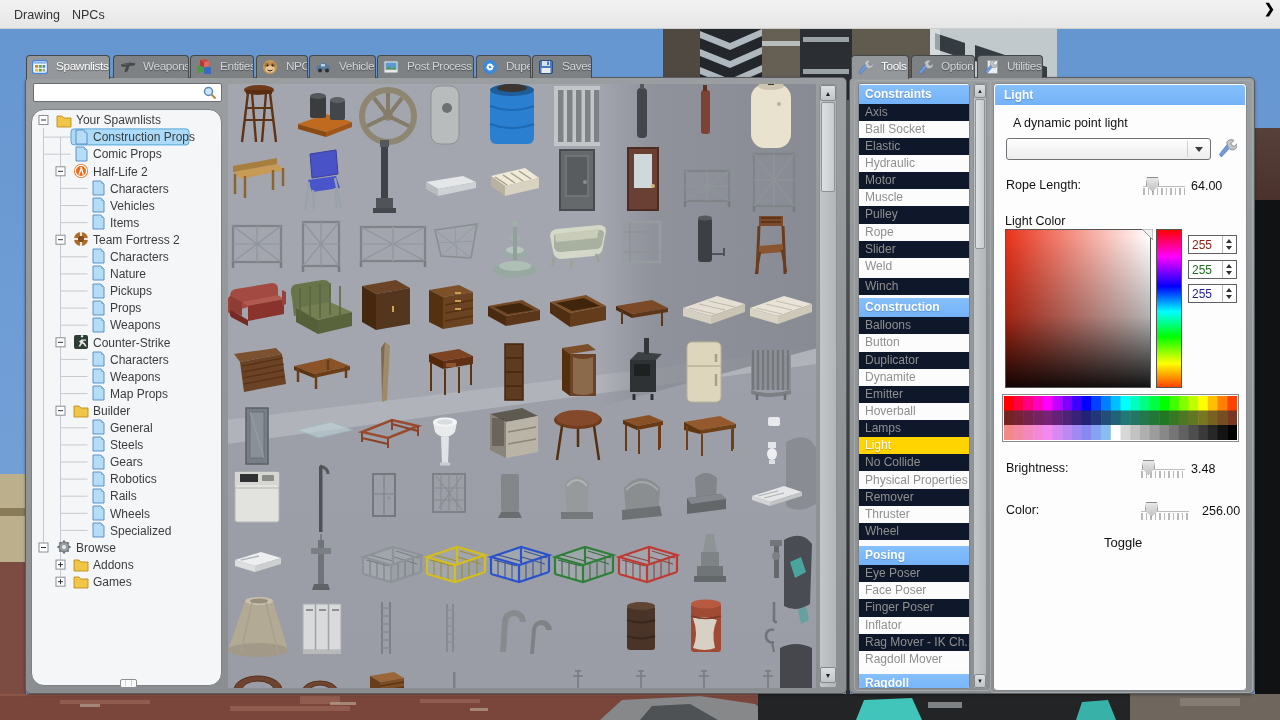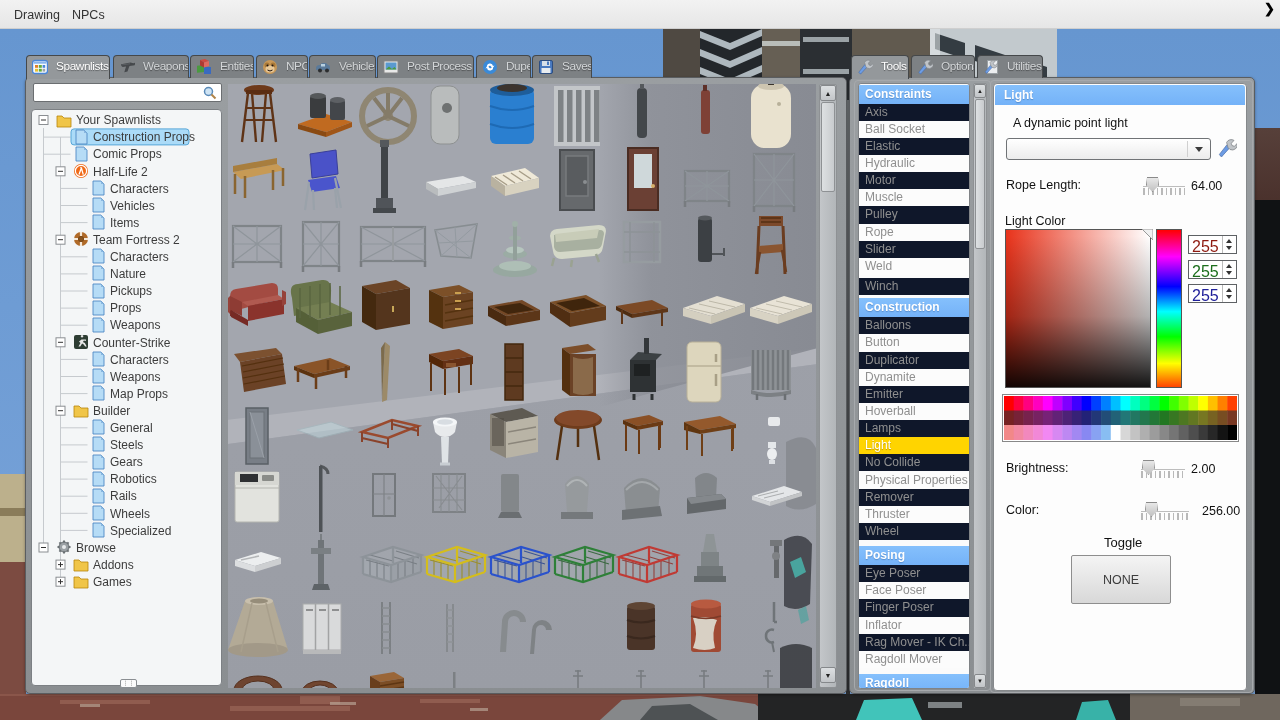--- a/index.html
+++ b/index.html
@@ -9,21 +9,21 @@
 #menubar{left:0;top:0;width:1280px;height:29px;background:linear-gradient(#f2f2f2,#e6e6e6);border-bottom:1px solid #cfcfcf}
 #menubar span{position:absolute;top:8px;font-size:12.5px;color:#333}
 
 .panel{background:linear-gradient(#9a9ea1,#8a8e91);border:1px solid #5a5d60;border-radius:5px;box-shadow:0 1px 3px rgba(0,0,0,.35)}
 .tab{position:absolute;top:55px;height:23px;border:1px solid #45484a;border-bottom:none;border-radius:4px 4px 0 0;background:#7d8184;color:#d2d5d7;font-size:11.8px;letter-spacing:-0.4px;line-height:21px;white-space:nowrap;overflow:hidden}
 .tab.active{background:#94989b;color:#fff;height:24px;z-index:5}
 .tab .ti{position:absolute;left:5px;top:3px;width:16px;height:16px}
 .tab .tl{margin-left:29px;margin-right:2px;text-shadow:0 1px 1px rgba(0,0,0,.4)}
 
 #search{left:33px;top:83px;width:189px;height:19px;background:#fff;border:1px solid #6b6e71;border-radius:2px}
-#tree{left:31px;top:109px;width:191px;height:577px;background:#f4f6f7;border:1px solid #7c8084;border-radius:4px;overflow:hidden}
+#tree{left:31px;top:109px;width:191px;height:577px;background:#f4f6f7;border:1px solid #7c8084;border-radius:13px;overflow:hidden}
 #treehandle{left:120px;top:679px;width:17px;height:9px;background:#fbfbfb;border:1px solid #8a8e92;border-radius:2px;z-index:4;font-size:6px;color:#555;text-align:center;line-height:7px}
 
 #grid{left:228px;top:84px;width:588px;height:604px;overflow:hidden;background:#9fa3ab}
 
 .sb{background:linear-gradient(90deg,#c3c6c9,#b2b6b9)}
 .sbtn{position:absolute;left:0;width:100%;background:linear-gradient(#dcdfe1,#c2c5c8);border:1px solid #85888b;border-radius:2px;text-align:center;color:#222}
 .sthumb{position:absolute;left:1px;background:linear-gradient(90deg,#dde0e2,#c8cbce);border:1px solid #8e9194;border-radius:2px}
 
 #toollist{left:858px;top:83px;width:112px;height:606px;background:#fbfbfb;border:1px solid #808386;border-radius:3px;overflow:hidden}
 .th{position:absolute;left:0;width:110px;height:19px;background:linear-gradient(#85c0fc,#74b2f8);color:#fff;font-weight:bold;font-size:12px;line-height:19px;padding-left:6px;text-shadow:0 1px 1px rgba(60,110,170,.55)}
@@ -31,21 +31,21 @@
 .tr.alt{background:#0f172a}
 .tr.light{background:#ffd400;color:#fff;text-shadow:0 1px 1px rgba(120,90,0,.5)}
 
 #lightpanel{left:993px;top:83px;width:254px;height:608px;background:#fdfdfd;border:1px solid #85888b;border-radius:4px;overflow:hidden}
 #lighthdr{position:absolute;left:1px;top:1px;width:250px;height:20px;background:linear-gradient(#85c0fc,#74b2f8);border-radius:3px 3px 0 0;color:#fff;font-weight:bold;font-size:12px;line-height:20px;padding-left:9px;text-shadow:0 1px 1px rgba(60,110,170,.55)}
 .lbl{position:absolute;font-size:12.5px;color:#111}
 .val{position:absolute;font-size:12.5px;color:#111}
 .ticks{position:absolute;height:7px;background:repeating-linear-gradient(90deg,#b9b9b9 0 1.5px,transparent 1.5px 4.5px)}
 .knob{position:absolute;width:13px;height:15px;background:linear-gradient(#e8e8e8,#c2c2c2);border:1px solid #8a8a8a;clip-path:polygon(8% 0,92% 0,100% 55%,50% 100%,0 55%);}
 .spin{position:absolute;width:49px;height:19px;background:#fff;border:1px solid #5e6164}
-.spin .num{position:absolute;left:3px;top:2px;font-size:16px}
+.spin .num{position:absolute;left:3px;top:2px;font-size:12px}
 .spin .ar{position:absolute;right:1px;top:0;width:13px;height:17px;border-left:1px solid #bbb}
 .spin .ar:before{content:"";position:absolute;left:3px;top:3px;border-left:3.5px solid transparent;border-right:3.5px solid transparent;border-bottom:4px solid #333}
 .spin .ar:after{content:"";position:absolute;left:3px;bottom:3px;border-left:3.5px solid transparent;border-right:3.5px solid transparent;border-top:4px solid #333}
 
 </style></head><body>
 <div id="root">
 <div class="abs" style="left:0;top:29px;width:1280px;height:691px;background:linear-gradient(#6696d0,#6e9cd4 40%,#7aa4da)"></div>
 <div class="abs" style="left:663px;top:29px;width:394px;height:120px;background:#58524a"></div>
 <svg class="abs" style="left:663px;top:29px" width="394" height="120">
       <rect x="0" y="0" width="394" height="120" fill="#58524a"></rect>
@@ -1048,21 +1048,20 @@
           <rect x="194.17" y="29.00" width="10.21" height="15.00" fill="rgb(58,58,58)"></rect>
           <rect x="203.88" y="29.00" width="10.21" height="15.00" fill="rgb(39,39,39)"></rect>
           <rect x="213.58" y="29.00" width="10.21" height="15.00" fill="rgb(19,19,19)"></rect>
           <rect x="223.29" y="29.00" width="10.21" height="15.00" fill="rgb(0,0,0)"></rect>
         </svg>
       </div>
 <div class="lbl" style="left:12px;top:377px">Brightness:</div>
 <div class="ticks" style="left:147px;top:387px;width:44px"></div>
 <div class="abs" style="left:147px;top:385px;width:44px;height:1px;background:#bdbdbd"></div>
 <div class="knob" style="left:148px;top:376px"></div>
-<div class="val" style="left:197px;top:378px">2.00</div>
+<div class="val" style="left:197px;top:378px">3.48</div>
 <div class="lbl" style="left:12px;top:419px">Color:</div>
 <div class="ticks" style="left:147px;top:429px;width:48px"></div>
 <div class="abs" style="left:147px;top:427px;width:48px;height:1px;background:#bdbdbd"></div>
 <div class="knob" style="left:151px;top:418px"></div>
 <div class="val" style="left:208px;top:420px">256.00</div>
 <div class="lbl" style="left:110px;top:451px;font-size:13px">Toggle</div>
-<div class="abs" style="left:77px;top:471px;width:100px;height:49px;background:linear-gradient(#f4f4f4,#d8d8d8);border:1px solid #8e8e8e;border-radius:2px;text-align:center;line-height:49px;font-size:12.5px;color:#3c3c3c">NONE</div>
 </div>
 </div>
 </body></html>

